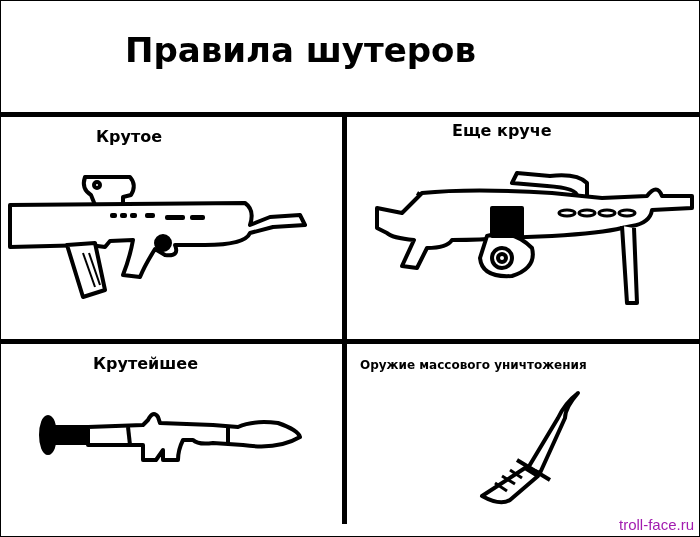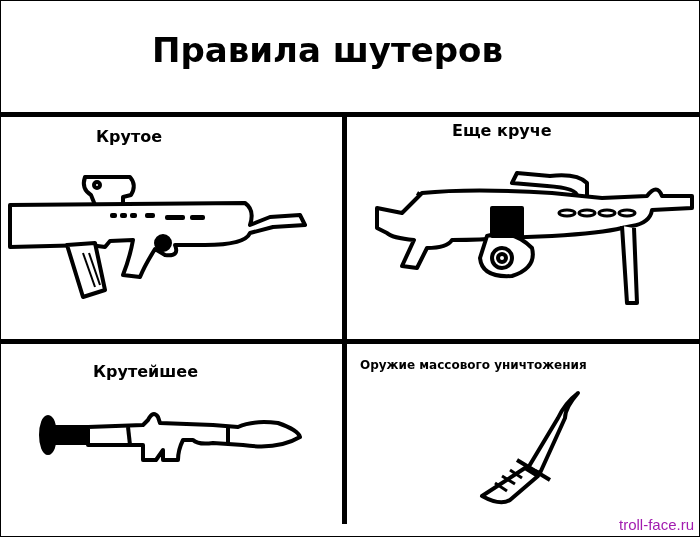--- a/index.html
+++ b/index.html
@@ -1,18 +1,18 @@
 <!DOCTYPE html>
 <html><head>
 <meta charset="utf-8">
 <style>
   html, body { margin:0; padding:0; background:#fff; }
   body { width:700px; height:537px; position:relative; overflow:hidden; font-family:"DejaVu Sans", sans-serif; }
   .frame { position:absolute; left:0; top:0; width:698px; height:535px; border:1px solid #000; border-bottom:2px solid #000; }
-  .title { position:absolute; left:0; top:30px; width:601px; text-align:center; font-size:34px; font-weight:bold; color:#000; letter-spacing:0px;margin-left:27px; }
+  .title { position:absolute; left:0; top:30px; width:601px; text-align:center; font-size:34px; font-weight:bold; color:#000; letter-spacing:0px; }
   .hline { position:absolute; background:#000; }
   .vline { position:absolute; background:#000; }
   .cap { position:absolute; font-weight:bold; color:#000; font-size:16px; white-space:nowrap; }
   .cap.small { font-size:12px; }
   .art { position:absolute; }
   .watermark { position:absolute; right:6px; bottom:4px; font-size:15px; color:#a21caf; font-family:"Liberation Sans", sans-serif; }
 </style>
 </head>
 <body>
 
@@ -53,21 +53,21 @@
   <rect x="120" y="40" width="30" height="28" fill="#000"></rect>
   <path d="M250 58 L255 135 L265 135 L262 60"></path>
   <g fill="#fff" stroke-width="3">
       <ellipse cx="195" cy="45" rx="8" ry="3"></ellipse>
       <ellipse cx="215" cy="45" rx="8" ry="3"></ellipse>
       <ellipse cx="235" cy="45" rx="8" ry="3"></ellipse>
       <ellipse cx="255" cy="45" rx="8" ry="3"></ellipse>
     </g>
 </svg>
 
-<div class="cap" style="left:93px;top:362px;">Крутейшее</div>
+<div class="cap" style="left:93px;top:354px;">Крутейшее</div>
 <svg class="art" style="left:38px;top:405px;" width="270" height="70" viewBox="0 0 270 70" fill="#fff" stroke="#000" stroke-width="4" stroke-linejoin="round">
   <ellipse cx="10" cy="30" rx="7" ry="18" fill="#000"></ellipse>
   <rect x="15" y="22" width="35" height="16" fill="#000"></rect>
   <path d="M50 22 L105 20 L110 15 Q115 5 120 12 L122 18 L175 20 L200 22 Q215 15 240 18 Q260 25 262 32 Q240 45 205 40 L175 38 Q160 40 155 35 L145 35 Q140 45 140 55 L125 55 L125 45 L118 55 L105 55 L105 40 L50 40 Z"></path>
   <line x1="90" y1="22" x2="92" y2="40"></line>
     <line x1="190" y1="22" x2="190" y2="38"></line>
 </svg>
 
 <div class="cap small" style="left:360px;top:358px;">Оружие массового уничтожения</div>
 <svg class="art" style="left:470px;top:388px;" width="115" height="120" viewBox="0 0 115 120" fill="#fff" stroke="#000" stroke-width="4" stroke-linejoin="round">

